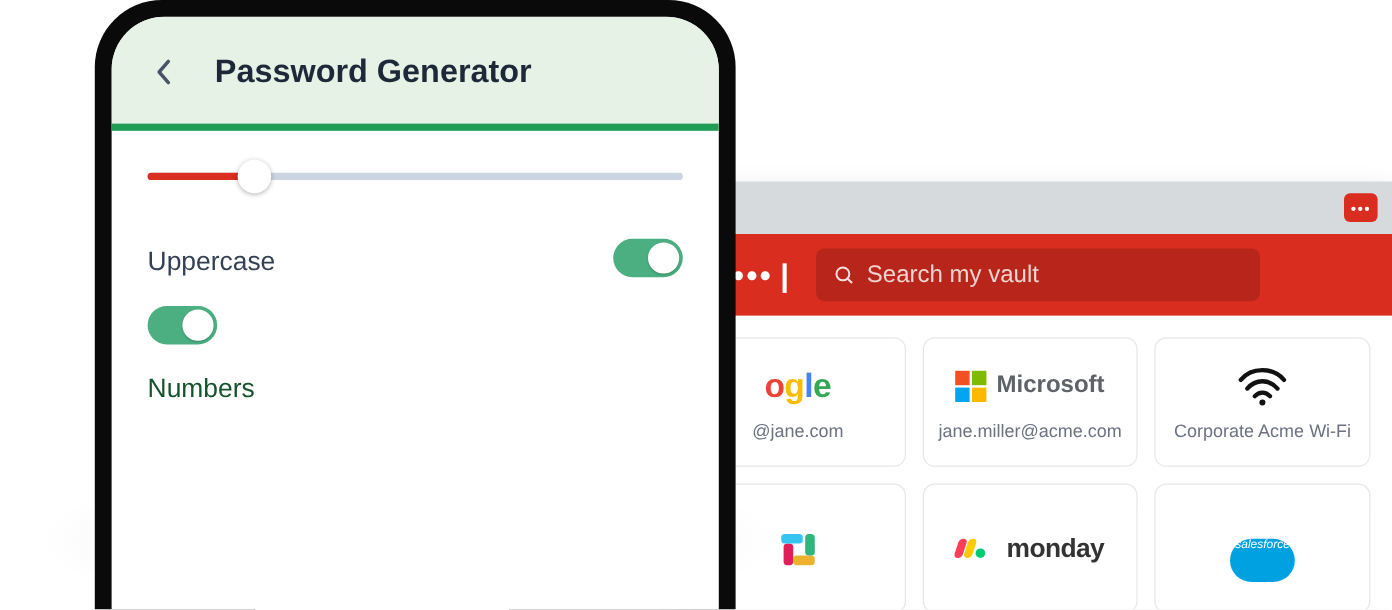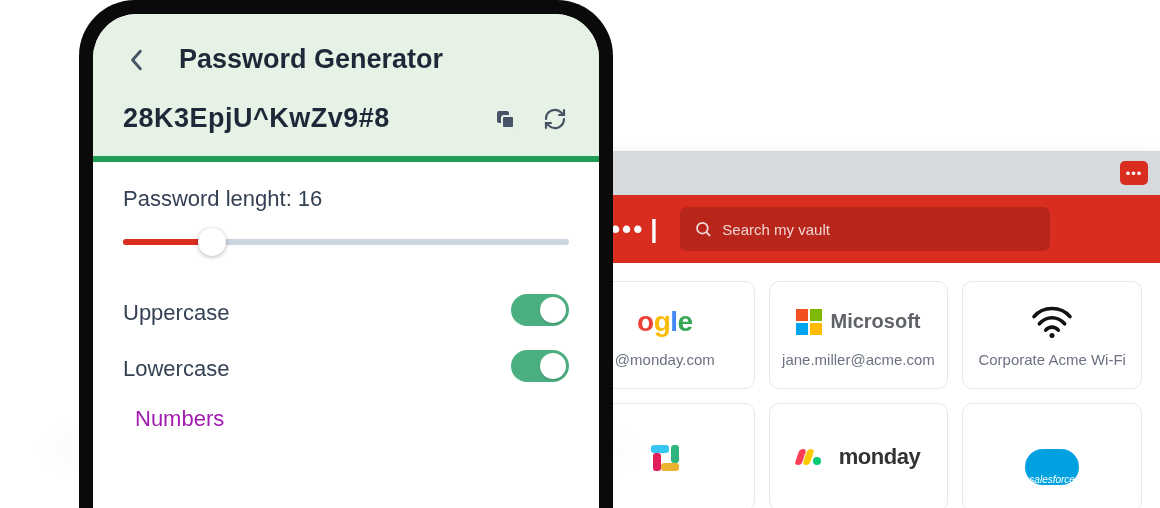--- a/index.html
+++ b/index.html
@@ -7,21 +7,21 @@
 
 
 .vault-window { position: absolute; left: 557px; top: 151px; width: 603px; height: 357px; border-radius: 12px 0 0 0; overflow: hidden; background: #fff; box-shadow: 0 4px 20px rgba(0,0,0,0.08); }
 .vault-tabbar { height: 44px; background: #d6dadd; display: flex; align-items: center; justify-content: flex-end; padding-right: 12px; }
 .vault-ext-badge { width: 28px; height: 24px; background: #d92d20; border-radius: 5px; display: flex; align-items: center; justify-content: center; }
 .vault-ext-badge span { color: #fff; font-size: 13px; letter-spacing: 1px; line-height: 1; }
 .vault-header { height: 68px; background: #d92d20; display: flex; align-items: center; padding: 0 18px; gap: 22px; }
 .vault-brand { color: #fff; font-size: 26px; font-weight: 700; letter-spacing: 0.5px; display: flex; align-items: center; gap: 6px; }
 .vault-brand-dots { letter-spacing: 2px; }
 .vault-search { flex: 1; height: 44px; background: rgba(0,0,0,0.15); border-radius: 7px; display: flex; align-items: center; padding: 0 14px; gap: 10px; max-width: 370px; }
-.vault-search input { background: transparent; border: none; outline: none; color: #000000; font-size: 15px; width: 100%; }
+.vault-search input { background: transparent; border: none; outline: none; color: #000000; font-size: 20px; width: 100%; }
 .vault-search input::placeholder { color: rgba(255,255,255,0.8); }
 .vault-grid { padding: 18px; display: grid; grid-template-columns: repeat(3, 1fr); gap: 14px; }
 .vault-tile { border: 1px solid #e5e7eb; border-radius: 10px; height: 108px; display: flex; flex-direction: column; align-items: center; justify-content: center; gap: 10px; padding: 10px; }
 .tile-logo { height: 38px; display: flex; align-items: center; justify-content: center; }
 .tile-sub { font-size: 15px; color: #6b7280; text-align: center; white-space: nowrap; }
 
 
 .google-logo { font-size: 28px; font-weight: 700; letter-spacing: -0.5px; }
 .g-b { color: #4285F4; } .g-r { color: #EA4335; } .g-y { color: #FBBC05; } .g-g { color: #34A853; }
 
@@ -38,21 +38,21 @@
 .monday-dots span:nth-child(1){background:#ff3d57;} .monday-dots span:nth-child(2){background:#ffcb00;} .monday-dots span:nth-child(3){background:#00ca72; height:8px; width:8px; border-radius:50%; transform:none; align-self:flex-end;}
 .monday-text { font-size:22px; font-weight:700; color:#333; letter-spacing:-0.5px;}
 
 .slack-logo { width:32px; height:32px; position:relative; }
 .slack-logo span{position:absolute; border-radius:3px;}
 .slack-logo .s1{width:8px;height:18px;background:#E01E5A;left:4px;top:12px;}
 .slack-logo .s2{width:18px;height:8px;background:#ECB22E;left:12px;top:22px;}
 .slack-logo .s3{width:8px;height:18px;background:#2EB67D;left:22px;top:4px;}
 .slack-logo .s4{width:18px;height:8px;background:#36C5F0;left:2px;top:4px;}
 
-.sf-logo { width:54px; height:36px; background:#00A1E0; border-radius:18px; position:relative; display:flex; align-items:flex-end; justify-content:center;margin-top:19px; }
+.sf-logo { width:54px; height:36px; background:#00A1E0; border-radius:18px; position:relative; display:flex; align-items:flex-start; justify-content:center;margin-top:19px; }
 .sf-logo::before, .sf-logo::after { content:""; position:absolute; background:#00A1E0; border-radius:50%; }
 .sf-logo span { color:#fff; font-size:10px; font-style:italic; font-weight:500; }
 
 
 .phone { position: absolute; left: 79px; top: 0; width: 534px; height: 508px; border-radius: 56px 56px 0 0; background: #0a0a0a; padding: 14px 14px 0 14px; z-index: 5; }
 .phone-shadow { position:absolute; left:30px; top:380px; width:620px; height:140px; background: radial-gradient(ellipse at center, rgba(0,0,0,0.1) 0%, rgba(0,0,0,0) 70%); z-index:1; }
 .phone-screen { width: 100%; height: 100%; background: #fff; border-radius: 44px 44px 0 0; overflow: hidden; display:flex; flex-direction:column; }
 .pg-header { background: #e5f2e5; padding: 22px 30px 0 30px; }
 .pg-titlebar { display: flex; align-items: center; gap: 28px; margin-bottom: 28px; padding-top: 8px; }
 .pg-back { width: 28px; height: 28px; display:flex; align-items:center; justify-content:center; cursor:pointer; }
@@ -64,21 +64,21 @@
 .pg-strength { height: 6px; background: #e5e7eb; }
 .pg-strength-fill { height:100%; background:#1f9d55; }
 .pg-body { padding: 24px 30px 0 30px; flex:1; }
 .length-label { font-size: 22px; color: #344054; margin-bottom: 16px; }
 .slider { position: relative; height: 28px; margin-bottom: 26px; cursor:pointer; }
 .slider-track { position:absolute; top: 11px; left:0; right:0; height:6px; background:#cbd5e1; border-radius:3px; }
 .slider-fill { position:absolute; top:11px; left:0; height:6px; background:#d92d20; border-radius:3px; }
 .slider-thumb { position:absolute; top:0; width:28px; height:28px; background:#fff; border-radius:50%; box-shadow: 0 1px 4px rgba(0,0,0,0.3); transform:translateX(-50%); }
 .option-row { display:flex; align-items:flex-end; justify-content:space-between; padding: 12px 0; }
 .option-label { font-size: 22px; color: #344054; }
-.option-row.faded .option-label { color: #a21caf; margin-left: 12px; }
+.option-row.faded .option-label { color: #14532d; }
 .toggle { width: 58px; height: 32px; border-radius: 16px; background: #4caf82; position:relative; cursor:pointer; }
 .toggle-knob { position:absolute; right:3px; top:3px; width:26px; height:26px; background:#fff; border-radius:50%; box-shadow:0 1px 2px rgba(0,0,0,0.2); }
 </style>
 </head>
 <body>
 
 <div class="phone-shadow"></div>
 
 <div class="vault-window">
   <div class="vault-tabbar">
@@ -101,21 +101,21 @@
     </div>
   </div>
   <div class="vault-grid">
     <div class="vault-tile">
       <div class="tile-logo google-logo">
           <span class="g-r">o</span>
           <span class="g-y">g</span>
           <span class="g-b">l</span>
           <span class="g-g">e</span>
         </div>
-      <div class="tile-sub">@monday.com</div>
+      <div class="tile-sub">@jane.com</div>
     </div>
     <div class="vault-tile">
       <div class="tile-logo ms-logo">
         <div class="ms-tiles">
             <div></div>
             <div></div>
             <div></div>
             <div></div>
           </div>
         <span class="ms-text">Microsoft</span>
@@ -170,58 +170,37 @@
   <div class="phone-screen">
     <div class="pg-header">
       <div class="pg-titlebar">
         <div class="pg-back">
           <svg width="16" height="22" viewBox="0 0 12 20" fill="none" stroke="#475467" stroke-width="2.6" stroke-linecap="round" stroke-linejoin="round">
               <polyline points="9,2 2,10 9,18"></polyline>
             </svg>
         </div>
         <div class="pg-title">Password Generator</div>
       </div>
-      <div class="pg-password-row">
-        <div class="pg-password">28K3EpjU^KwZv9#8</div>
-        <div class="pg-actions">
-          <div class="pg-icon-btn">
-            <svg width="24" height="24" viewBox="0 0 24 24" fill="#475467">
-                <rect x="4" y="4" width="12" height="12" rx="2"></rect>
-                <rect x="9" y="9" width="12" height="12" rx="2" fill="#475467" stroke="#e5f2e5" stroke-width="2"></rect>
-              </svg>
-          </div>
-          <div class="pg-icon-btn">
-            <svg width="24" height="24" viewBox="0 0 24 24" fill="none" stroke="#475467" stroke-width="2.2" stroke-linecap="round">
-                <path d="M3 12a9 9 0 0 1 15.5-6.3L21 8"></path>
-                <path d="M21 3v5h-5"></path>
-                <path d="M21 12a9 9 0 0 1-15.5 6.3L3 16"></path>
-                <path d="M3 21v-5h5"></path>
-              </svg>
-          </div>
-        </div>
-      </div>
     </div>
     <div class="pg-strength">
       <div class="pg-strength-fill" id="strength-fill" style="width: 100%;"></div>
     </div>
     <div class="pg-body">
-      <div class="length-label">Password lenght: 16</div>
       <div class="slider">
         <div class="slider-track"></div>
         <div class="slider-fill" id="slider-fill" style="width: 20%;"></div>
         <div class="slider-thumb" id="slider-thumb" style="left: 20%;"></div>
       </div>
       <div class="option-row">
         <div class="option-label">Uppercase</div>
         <div class="toggle">
             <div class="toggle-knob"></div>
           </div>
       </div>
       <div class="option-row">
-        <div class="option-label">Lowercase</div>
         <div class="toggle">
             <div class="toggle-knob"></div>
           </div>
       </div>
       <div class="option-row faded">
         <div class="option-label">Numbers</div>
       </div>
     </div>
   </div>
 </div>

